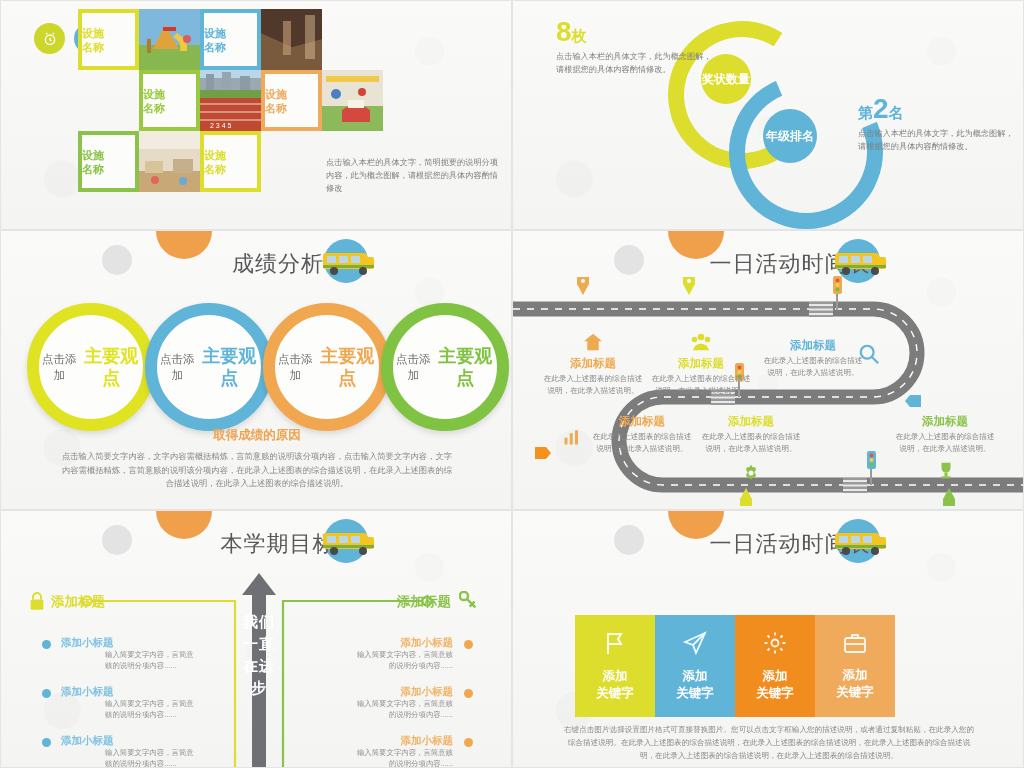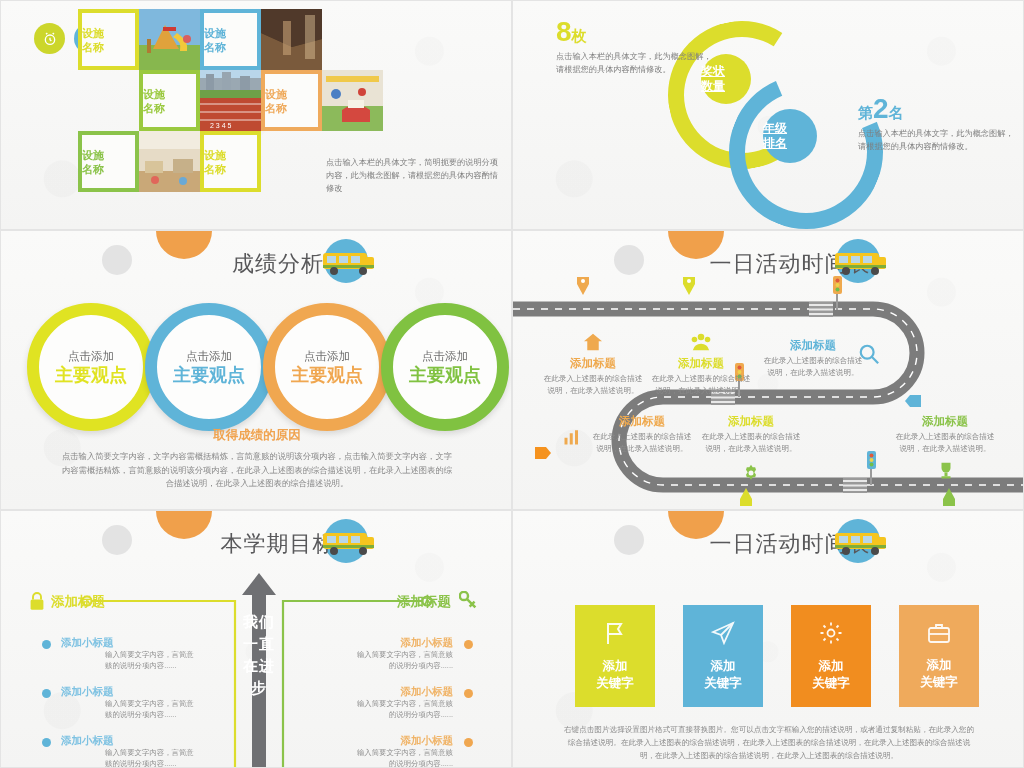--- a/index.html
+++ b/index.html
@@ -62,35 +62,35 @@
     position:absolute;left:325px;top:155px;width:175px;
     font-size:8.2px;line-height:13px;color:#7e7e7e;
   }
 
   
   .ring{position:absolute;border-radius:50%;}
   .ring-y{width:116px;height:116px;left:155px;top:20px;
     border:16px solid #dcdd2c;border-right-color:transparent;transform:rotate(-12deg);}
   .ring-b{width:122px;height:122px;left:216px;top:74px;
     border:16px solid #5fb4d8;border-top-color:transparent;transform:rotate(22deg);}
-  .core{position:absolute;border-radius:50%;display:flex;flex-direction:column;
-    justify-content:center;color:#fff;font-size:12px;
-    line-height:15px;font-weight:700;text-decoration:underline;}
+  .core{position:absolute;border-radius:50%;display:flex;flex-direction:row;
+    align-items:center;justify-content:center;color:#fff;font-size:12px;
+    line-height:15px;font-weight:700;}
   .core-y{width:50px;height:50px;left:188px;top:53px;background:#dcdd2c;}
   .core-b{width:54px;height:54px;left:250px;top:108px;background:#5fb4d8;}
   .stat{position:absolute;}
   .stat .big{font-size:28px;font-weight:700;line-height:26px;}
   .stat .unit{font-size:15px;font-weight:700;}
   .stat .txt{font-size:8.2px;line-height:13px;color:#7e7e7e;margin-top:4px;width:160px;}
 
   
   .p3 .ringrow{position:absolute;top:72px;left:26px;display:flex;gap:-6px;}
   .bigring{
     width:104px;height:104px;border-radius:50%;border:12px solid #0ea5e9;
-    background:#fdfdfc;display:flex;flex-direction:column;
+    background:#fdfdfc;display:flex;flex-direction:row;
     align-items:center;justify-content:center;margin-right:-10px;
     box-shadow:0 3px 6px rgba(0,0,0,.12);
     text-align:center;
   }
   .bigring .t1{font-size:11.5px;color:#6e6e6e;line-height:16px;}
   .bigring .t2{font-size:18px;font-weight:700;line-height:22px;}
   .p3 .sub{position:absolute;top:196px;left:14px;width:484px;text-align:center;}
   .p3 .sub h4{margin:0 0 6px;font-size:12.5px;color:#f0a34f;font-weight:700;}
   .p3 .sub p{margin:0;font-size:8.3px;line-height:13.5px;color:#868686;padding:0 46px;}
 
@@ -104,21 +104,21 @@
   .arrow{position:absolute;left:241px;top:62px;width:34px;height:196px;}
   .arrowtxt{position:absolute;left:241px;top:100px;width:34px;text-align:center;
     color:#fff;font-size:15px;font-weight:700;line-height:22px;letter-spacing:1px;}
   .sideT{position:absolute;font-size:13.5px;font-weight:700;}
   .bullet{position:absolute;width:88px;}
   .bullet .bh{font-size:10.5px;font-weight:700;line-height:14px;}
   .bullet .bb{font-size:7.4px;line-height:11px;color:#8e8e8e;margin-left:44px;}
   .dot{position:absolute;width:9px;height:9px;border-radius:50%;}
 
   
-  .cards{position:absolute;left:62px;top:94px;display:flex;gap:28px;}
+  .cards{position:absolute;left:62px;top:104px;display:flex;}
   .card{width:80px;height:102px;display:flex;flex-direction:column;
     align-items:center;justify-content:center;color:#fff;
     font-size:12.5px;line-height:17px;font-weight:700;}
   .card .ci{margin-bottom:13px;opacity:.92;}
   .p6cap{position:absolute;left:50px;top:212px;width:412px;text-align:center;
     font-size:7.6px;line-height:13px;color:#8a8a8a;}
 </style>
 </head>
 <body>
 

